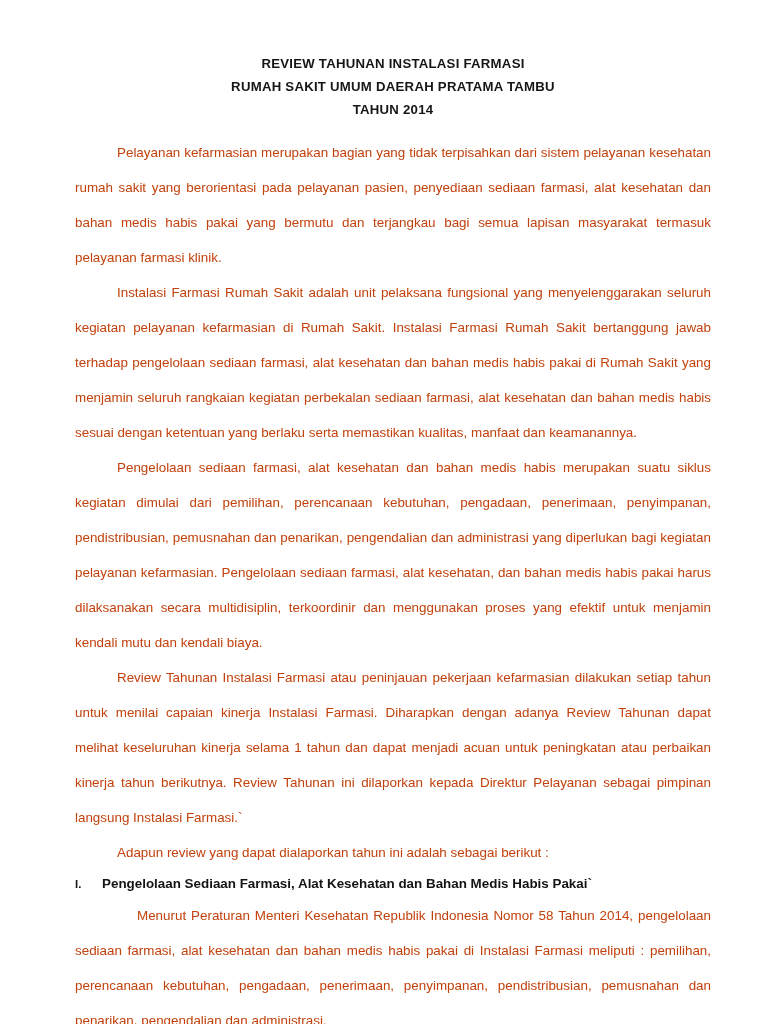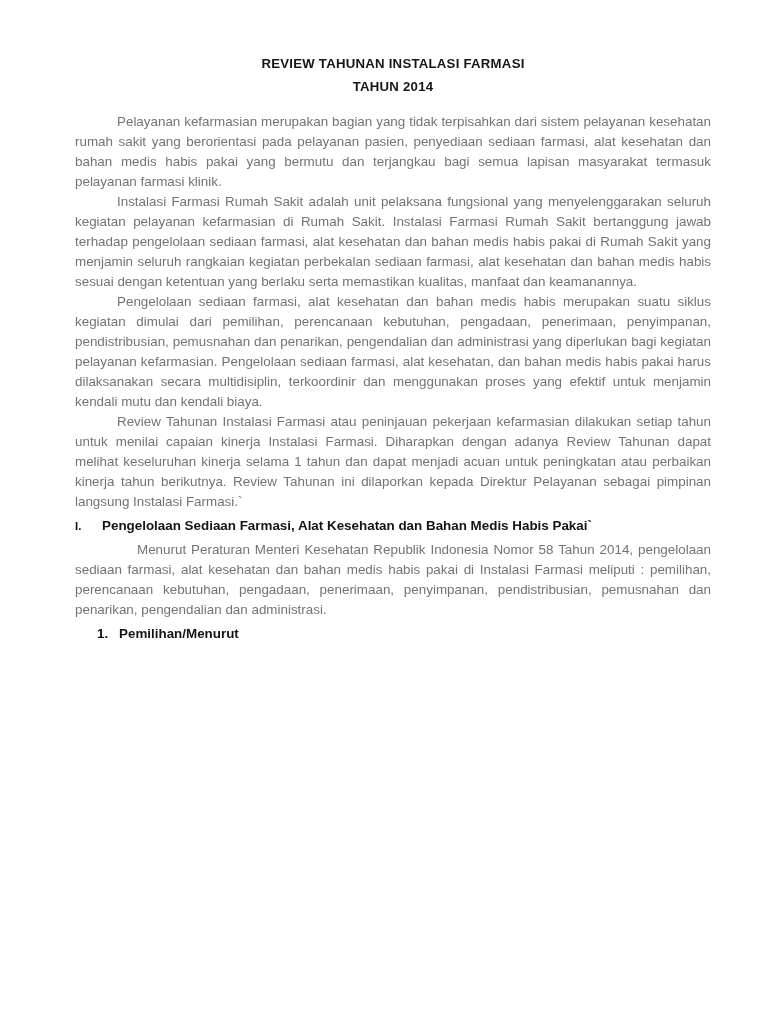--- a/index.html
+++ b/index.html
@@ -47,25 +47,25 @@
     letter-spacing: 0.25px;
     line-height: 23px;
     color: #161616;
     white-space: nowrap;
   }
 
   
   p.body-par {
     margin: 0 0 0 0;
     font-size: 13.4px;
-    line-height: 20px;
+    line-height: 35px;
     text-align: justify;
     text-justify: inter-word;
     text-indent: 42px;
-    color: #737373;
+    color: #c2410c;
     hyphens: none;
   }
 
   p.body-par.deep-indent {
     text-indent: 62px;
   }
 
   
   .heading-row {
     display: flex;
@@ -99,28 +99,30 @@
   }
 </style>
 </head>
 <body>
 
 <div class="page">
   <div class="content">
 
     <div class="title-block">
       <div class="title-line">REVIEW TAHUNAN INSTALASI FARMASI</div>
+      <div class="title-line">RUMAH SAKIT UMUM DAERAH PRATAMA TAMBU</div>
       <div class="title-line">TAHUN 2014</div>
     </div>
 
     <p class="body-par">Pelayanan kefarmasian merupakan bagian yang tidak terpisahkan dari sistem pelayanan kesehatan rumah sakit yang berorientasi pada pelayanan pasien, penyediaan sediaan farmasi, alat kesehatan dan bahan medis habis pakai yang bermutu dan terjangkau bagi semua lapisan masyarakat termasuk pelayanan farmasi klinik.</p>
     <p class="body-par">Instalasi Farmasi Rumah Sakit adalah unit pelaksana fungsional yang menyelenggarakan seluruh kegiatan pelayanan kefarmasian di Rumah Sakit. Instalasi Farmasi Rumah Sakit bertanggung jawab terhadap pengelolaan sediaan farmasi, alat kesehatan dan bahan medis habis pakai di Rumah Sakit yang menjamin seluruh rangkaian kegiatan perbekalan sediaan farmasi, alat kesehatan dan bahan medis habis sesuai dengan ketentuan yang berlaku serta memastikan kualitas, manfaat dan keamanannya.</p>
     <p class="body-par">Pengelolaan sediaan farmasi, alat kesehatan dan bahan medis habis merupakan suatu siklus kegiatan dimulai dari pemilihan, perencanaan kebutuhan, pengadaan, penerimaan, penyimpanan, pendistribusian, pemusnahan dan penarikan, pengendalian dan administrasi yang diperlukan bagi kegiatan pelayanan kefarmasian. Pengelolaan sediaan farmasi, alat kesehatan, dan bahan medis habis pakai harus dilaksanakan secara multidisiplin, terkoordinir dan menggunakan proses yang efektif untuk menjamin kendali mutu dan kendali biaya.</p>
     <p class="body-par">Review Tahunan Instalasi Farmasi atau peninjauan pekerjaan kefarmasian dilakukan setiap tahun untuk menilai capaian kinerja Instalasi Farmasi. Diharapkan dengan adanya Review Tahunan dapat melihat keseluruhan kinerja selama 1 tahun dan dapat menjadi acuan untuk peningkatan atau perbaikan kinerja tahun berikutnya. Review Tahunan ini dilaporkan kepada Direktur Pelayanan sebagai pimpinan langsung Instalasi Farmasi.`</p>
 
+    <p class="body-par">Adapun review yang dapat dialaporkan tahun ini adalah sebagai berikut :</p>
 
     <div class="heading-row roman h-level-1">
       <span class="marker">I.</span>
       <span class="heading-text">Pengelolaan Sediaan Farmasi, Alat Kesehatan dan Bahan Medis Habis Pakai`</span>
     </div>
 
     <p class="body-par deep-indent">Menurut Peraturan Menteri Kesehatan Republik Indonesia Nomor 58 Tahun 2014, pengelolaan sediaan farmasi, alat kesehatan dan bahan medis habis pakai di Instalasi Farmasi meliputi : pemilihan, perencanaan kebutuhan, pengadaan, penerimaan, penyimpanan, pendistribusian, pemusnahan dan penarikan, pengendalian dan administrasi.</p>
 
     <div class="heading-row h-level-2">
       <span class="marker">1.</span>

